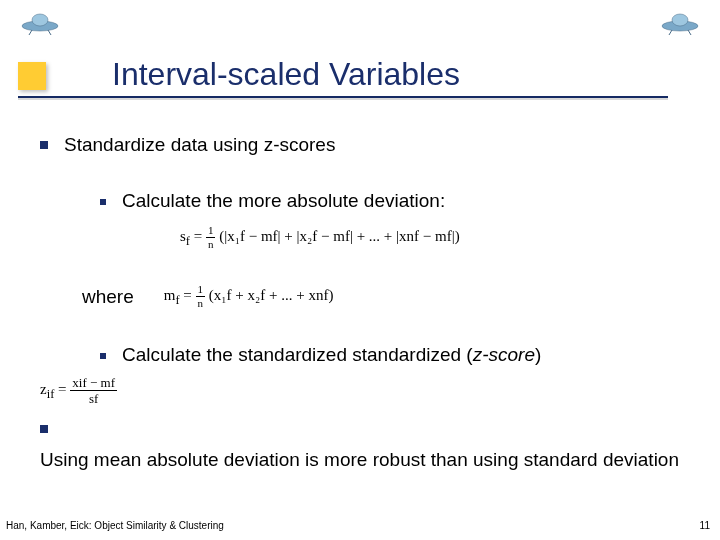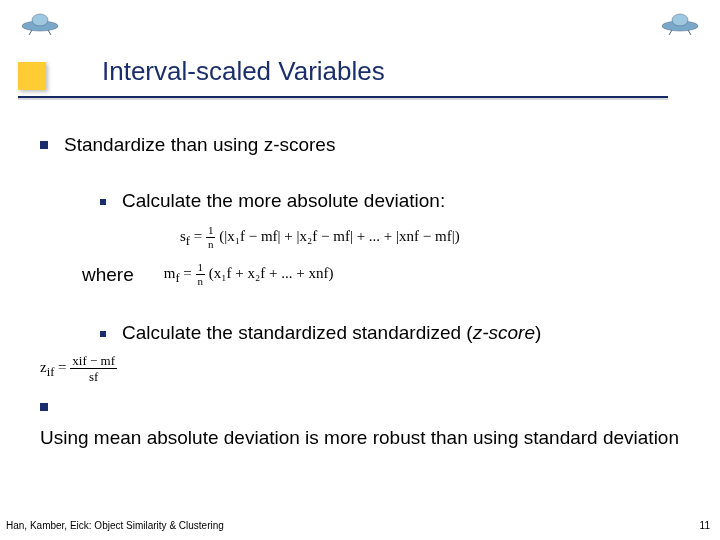--- a/index.html
+++ b/index.html
@@ -34,23 +34,23 @@
     position: absolute;
     left: 18px;
     top: 6px;
     width: 28px;
     height: 28px;
     background: #ffcc33;
     box-shadow: 2px 2px 4px rgba(0,0,0,0.25);
   }
   .title-text {
     position: absolute;
-    left: 102px;
+    left: 112px;
     top: 0;
-    font-size: 26px;
+    font-size: 32px;
     color: #1a2e6b;
     white-space: nowrap;
   }
   .title-underline {
     position: absolute;
     top: 40px;
     left: 18px;
     width: 650px;
     height: 2px;
     background: #152a63;
@@ -99,21 +99,21 @@
   }
   .formula-block {
     margin-left: 140px;
     margin-top: 6px;
   }
   .where-row {
     display: flex;
     align-items: center;
     gap: 30px;
     margin-left: 42px;
-    margin-top: 8px;
+    margin-top: 30px;
     font-size: 19px;
   }
   .frac {
     display: inline-flex;
     flex-direction: column;
     vertical-align: middle;
     text-align: center;
     font-size: 11px;
     line-height: 1;
   }
@@ -167,21 +167,21 @@
     <div class="title-accent"></div>
     <div class="title-text">Interval-scaled Variables</div>
     <div class="title-underline"></div>
     <div class="title-shadow"></div>
   </div>
 
   <div class="body">
 
     <div class="row indent1">
       <span class="bullet"></span>
-      <span>Standardize than using z-scores</span>
+      <span>Standardize data using z-scores</span>
     </div>
 
     <div class="row indent2">
       <span class="bullet sm"></span>
       <span>Calculate the more absolute deviation:</span>
     </div>
 
     <div class="formula formula-block">
       <span>s</span><sub>f</sub><span> = </span><span class="frac">
           <span class="n">1</span>

